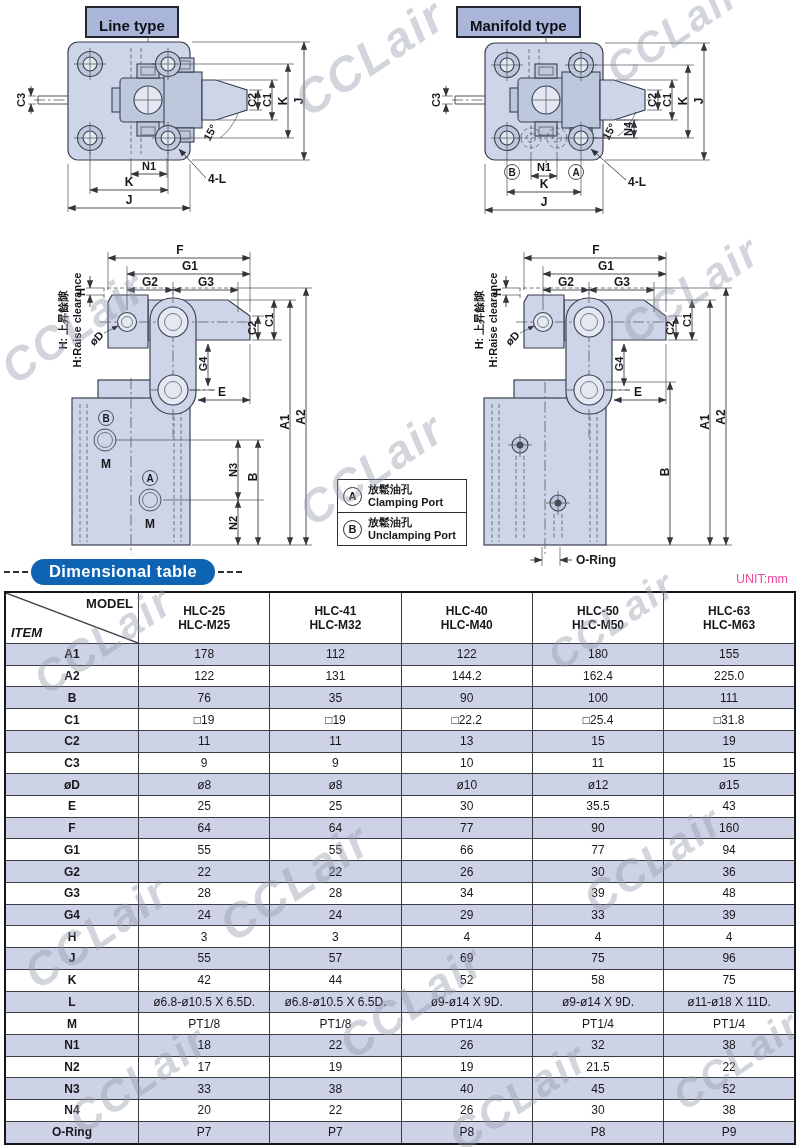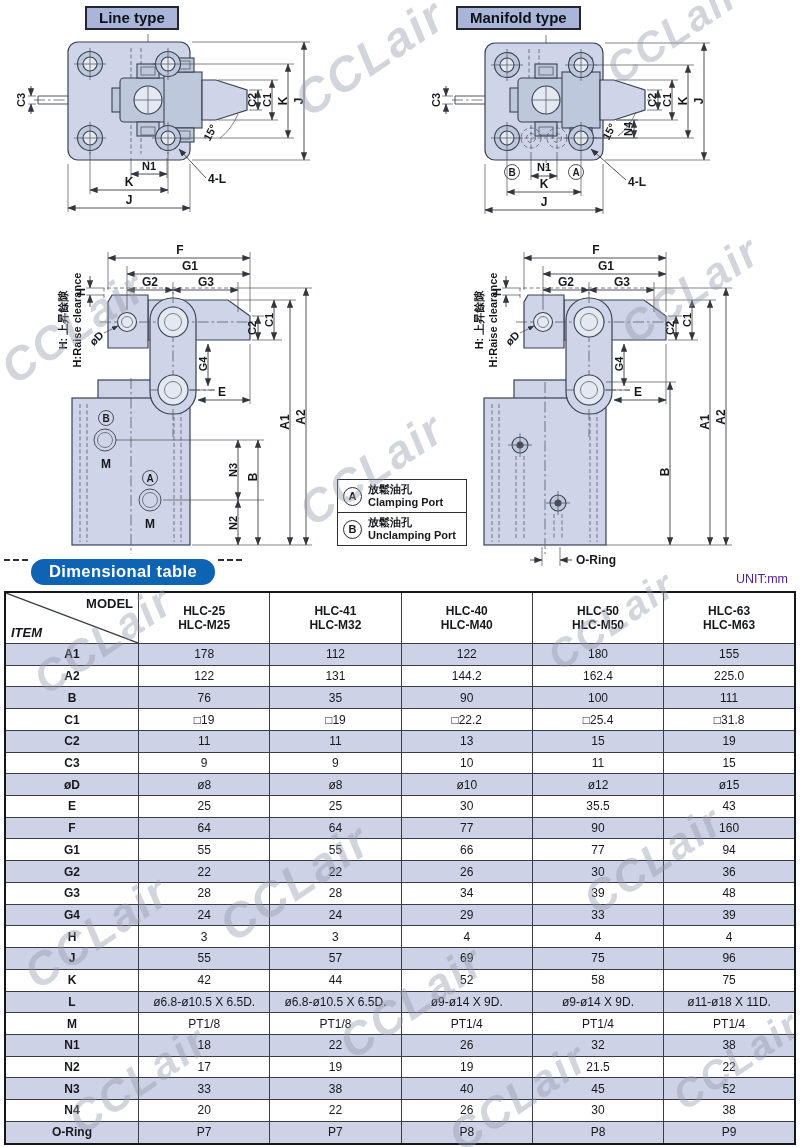--- a/index.html
+++ b/index.html
@@ -2,44 +2,44 @@
 <html><head>
 <meta charset="utf-8">
 <style>
   html,body { margin:0; padding:0; }
   body { width:800px; height:1147px; position:relative; background:#fff; overflow:hidden;
          font-family:"Liberation Sans", sans-serif; color:#16181c; }
   .wm { position:absolute; font-weight:bold; font-style:italic; color:rgba(148,155,170,.42);
         transform:rotate(-34deg); z-index:9; pointer-events:none; letter-spacing:2px; }
   .drawing { position:absolute; z-index:2; }
   .type-badge { position:absolute; z-index:3; background:#a9b6da; border:2px solid #23262e;
-        font-weight:bold; font-size:15px; padding:1px 12px 2px; color:#0e1117; }
+        font-weight:bold; font-size:15px; padding:9px 12px 2px; color:#0e1117; }
   svg text { font-family:"Liberation Sans", sans-serif; font-size:12px; font-weight:bold; fill:#16181c; }
   svg text.sm { font-size:11px; }
   svg text.xs { font-size:10px; }
   .part  { fill:#ced5e8; stroke:#3a4150; stroke-width:1.2; }
   .part2 { fill:#bec8dd; stroke:#3a4150; stroke-width:1.1; }
   .hole  { fill:#e4e8f3; stroke:#3a4150; stroke-width:1.1; }
   .dim   { stroke:#3c3f46; stroke-width:0.9; fill:none; }
   .thin  { stroke:#4a4d55; stroke-width:0.7; fill:none; }
   .dash  { stroke:#565a64; stroke-width:0.8; stroke-dasharray:4 2.5; fill:none; }
   .cl    { stroke:#565a64; stroke-width:0.8; stroke-dasharray:11 3 2.5 3; fill:none; }
   .legend { position:absolute; left:337px; top:479px; width:128px; border:1.5px solid #2b2e35;
         background:#fff; z-index:3; }
   .legend-row { display:flex; align-items:center; gap:6px; padding:2px 5px; height:28px;
         border-bottom:1.5px solid #2b2e35; }
   .legend-row:last-child { border-bottom:none; }
   .legend-circ { width:17px; height:17px; border:1.3px solid #2b2e35; border-radius:50%; flex:none;
         display:flex; align-items:center; justify-content:center; font-size:11px; font-weight:bold; }
   .legend-text { font-size:11px; font-weight:bold; line-height:1.15; white-space:nowrap; }
-  .pill-row { position:absolute; left:4px; top:559px; display:flex; align-items:flex-start; gap:3px; z-index:3; }
+  .pill-row { position:absolute; left:4px; top:559px; display:flex; align-items:center; gap:3px; z-index:3; }
   .dashseg { width:24px; height:0; border-top:2px dashed #2b2e35; }
   .pill { background:#0e63b2; color:#fff; font-weight:bold; font-size:16.5px;
         border-radius:15px; padding:3px 18px 4px; letter-spacing:.4px; }
-  .unit { position:absolute; top:572px; right:12px; font-size:12.5px; color:#4c1d95; z-index:3; }
+  .unit { position:absolute; top:572px; right:12px; font-size:12.5px; color:#ec4899; z-index:3; }
   .tbl-wrap { position:absolute; left:4px; top:591px; width:792px; z-index:2; }
   table.dim-table { border-collapse:collapse; width:792px; height:554px; table-layout:fixed;
         border:2.5px solid #14161a; background:#fff; }
   table.dim-table th, table.dim-table td { border:1.2px solid #3a3d45; text-align:center;
         vertical-align:middle; padding:0 2px; overflow:hidden; }
   table.dim-table th { height:50px; }
   td.item { font-weight:bold; font-size:13px; }
   table.dim-table td { font-size:12px; }
   tr.shaded td { background:#cdd2e7; }
   .corner { position:relative; width:128px; }

